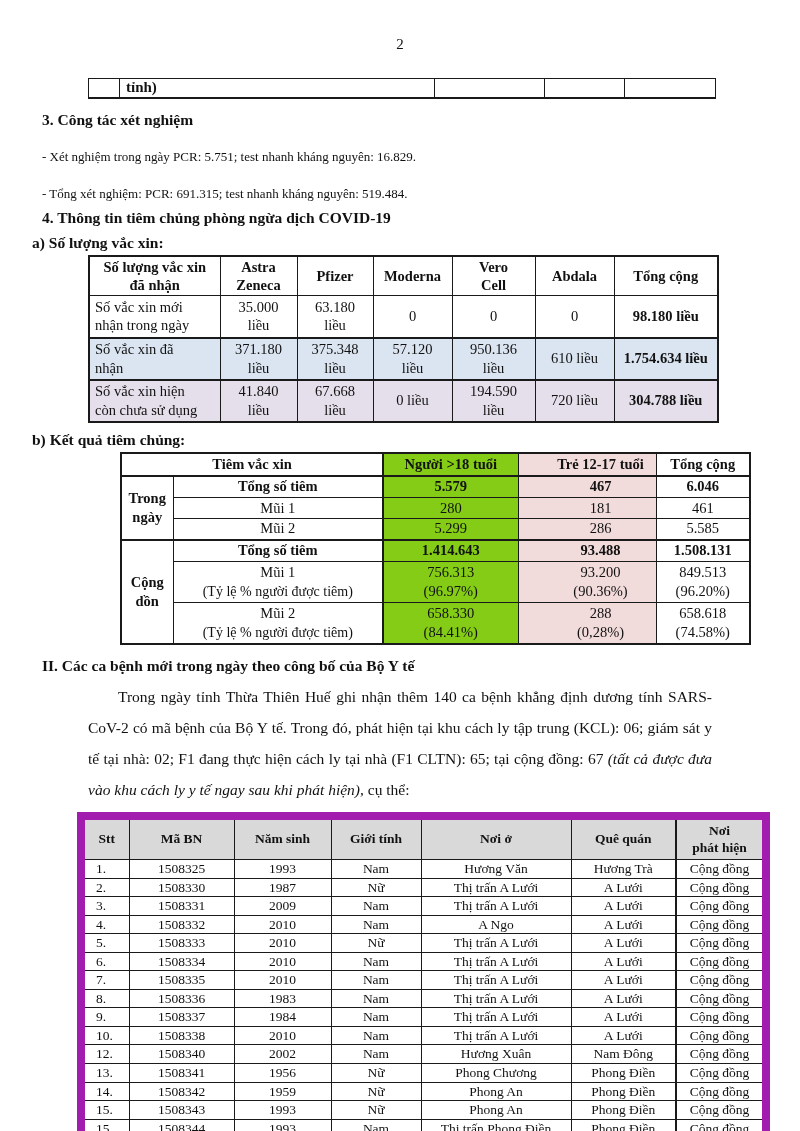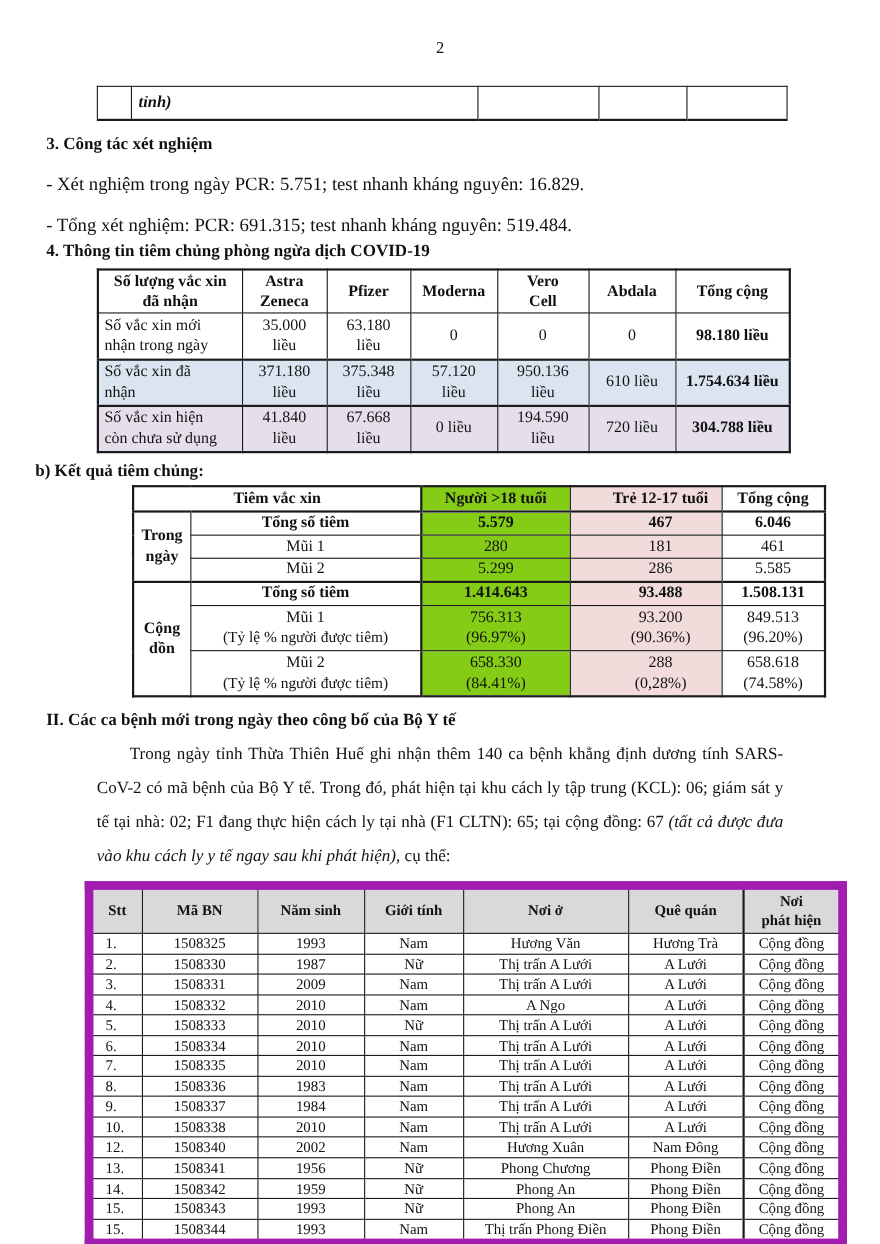--- a/index.html
+++ b/index.html
@@ -14,27 +14,27 @@
     padding-top: 36px;
   }
   .page-number { text-align: center; font-size: 15px; height: 18px; }
 
   
   table { border-collapse: collapse; table-layout: fixed; }
   th, td { border: 1px solid #1a1a1a; white-space: pre-line; vertical-align: middle; text-align: center; overflow: hidden; }
 
   
   .top-table { margin: 24px 0 0 88px; width: 627px; font-size: 15px; }
-  .top-table td { height: 30px; border: 1px solid #1a1a1a; border-bottom: 2px solid #1a1a1a; font-style: italic; }
+  .top-table td { height: 19px; border: 1px solid #1a1a1a; border-bottom: 2px solid #1a1a1a; }
   .top-table .cell-label { text-align: left; font-weight: bold; padding-left: 6px; }
 
   
   .h-sec { font-size: 15.5px; font-weight: bold; margin: 10px 0 5px 42px; line-height: 21px; }
   .h-sec.tight { margin-top: 2px; }
-  .body-line { font-size: 17px; margin-left: 42px; line-height: 21.5px; margin-top: 16px; }
+  .body-line { font-size: 13px; margin-left: 42px; line-height: 21.5px; margin-top: 16px; }
   .sub-label { font-size: 15.5px; font-weight: bold; margin: 1px 0 2px 32px; line-height: 20px; }
 
   
   .vac-a { margin-left: 88px; width: 629px; font-size: 14.5px; line-height: 1.25; border: 2px solid #1a1a1a; }
   .vac-a th { font-weight: bold; height: 40px; }
   .vac-a td { height: 42px; }
   .vac-a .row-label { text-align: left; padding-left: 5px; }
   .vac-a .total-col { font-weight: bold; }
   .vac-a tr.thick-top td { border-top: 2px solid #1a1a1a; }
   .row-blue td { background: #dbe5f1; }
@@ -86,20 +86,21 @@
       <td></td>
     </tr>
   </tbody>
     </table>
 
   <div class="h-sec">3. Công tác xét nghiệm</div>
   <div class="body-line">- Xét nghiệm trong ngày PCR: 5.751; test nhanh kháng nguyên: 16.829.</div>
   <div class="body-line">- Tổng xét nghiệm: PCR: 691.315; test nhanh kháng nguyên: 519.484.</div>
 
   <div class="h-sec tight">4. Thông tin tiêm chủng phòng ngừa dịch COVID-19</div>
+  <div class="sub-label">a) Số lượng vắc xin:</div>
 
   <table class="vac-a">
     <colgroup>
         <col style="width:131px">
         <col style="width:77px">
         <col style="width:76px">
         <col style="width:79px">
         <col style="width:83px">
         <col style="width:79px">
         <col style="width:104px">

